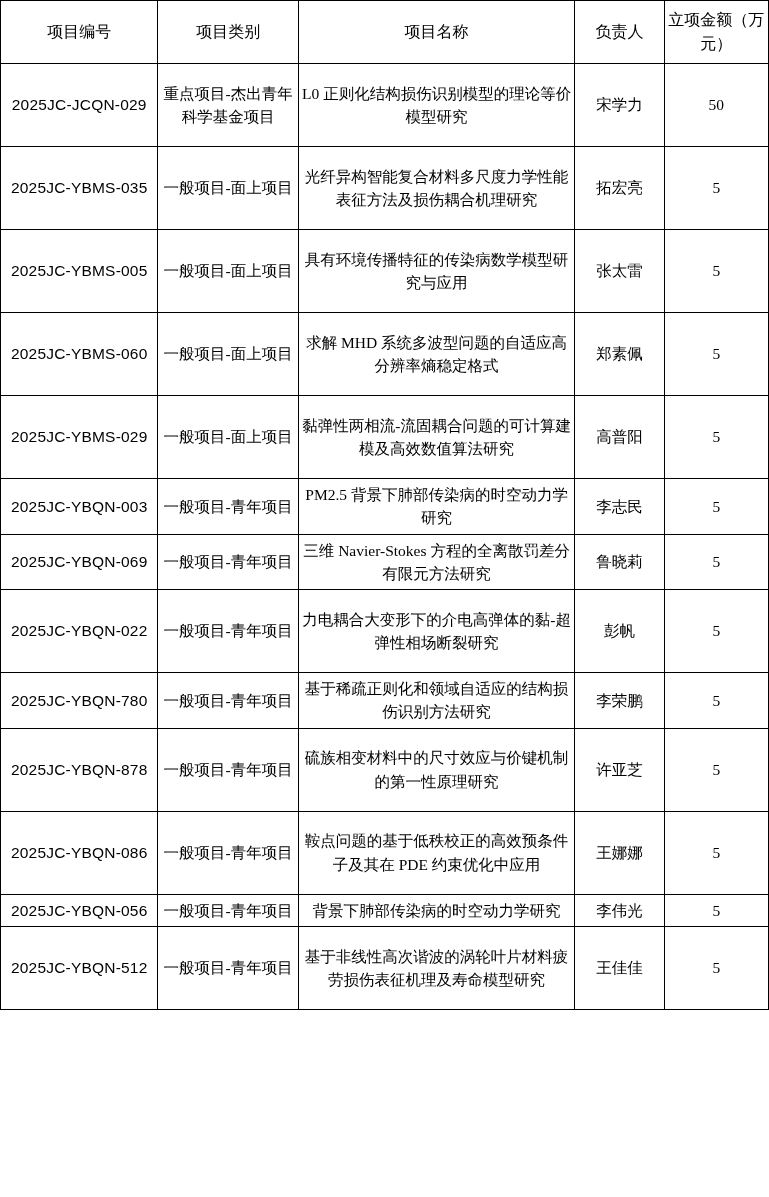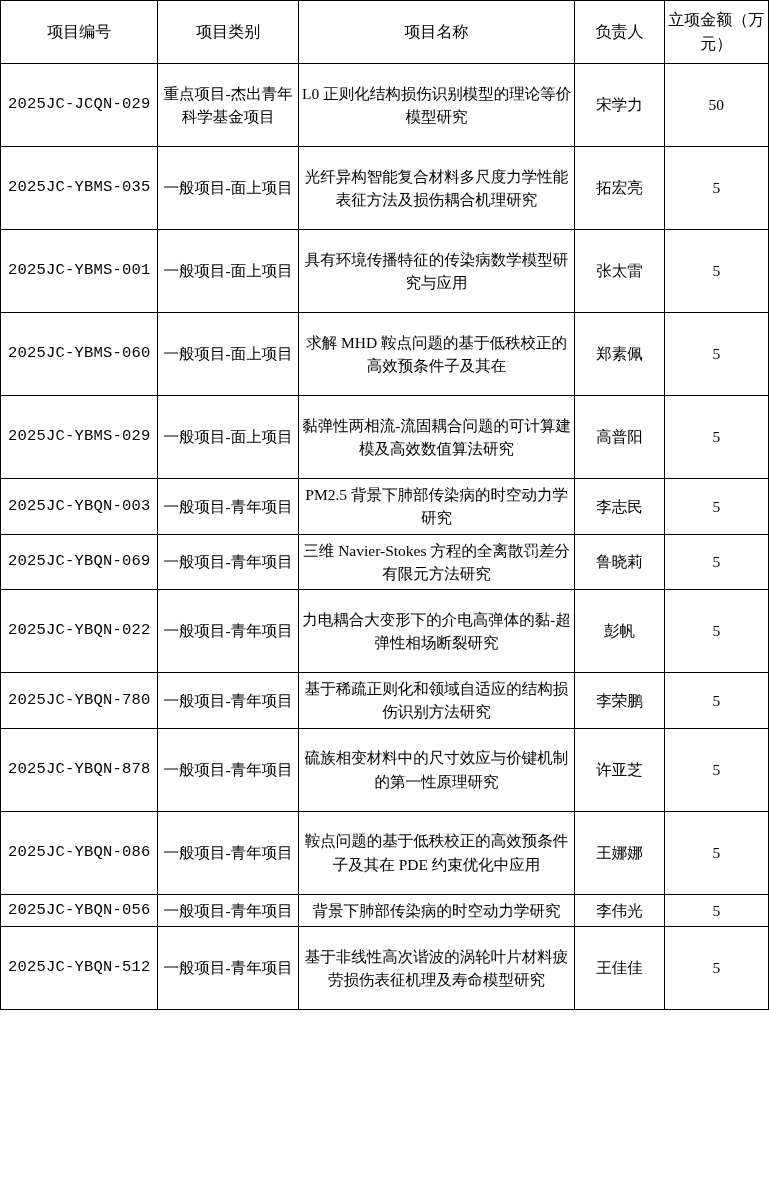--- a/index.html
+++ b/index.html
@@ -30,21 +30,21 @@
   #project-table thead th {
     font-size: 16px;
     padding: 7px 3px;
   }
   .col-code   { width: 148px; }
   .col-cat    { width: 132px; }
   .col-name   { width: 260px; }
   .col-person { width: 84px; }
   .col-amount { width: 98px; }
   .cell-code {
-    font-family: Liberation Mono, monospace;
+    font-family: Liberation Sans, sans-serif;
     letter-spacing: 0.2px;
   }
   .cell-name {
     text-align: center;
     margin-left: 21px;
   }
   .row-tall td { height: 74px; }
 </style>
 </head>
 <body>
@@ -75,30 +75,30 @@
       <td class="cell-amount">50</td>
     </tr>
     <tr class="row-tall">
       <td class="cell-code">2025JC-YBMS-035</td>
       <td class="cell-cat">一般项目-面上项目</td>
       <td class="cell-name">光纤异构智能复合材料多尺度力学性能表征方法及损伤耦合机理研究</td>
       <td class="cell-person">拓宏亮</td>
       <td class="cell-amount">5</td>
     </tr>
     <tr class="row-tall">
-      <td class="cell-code">2025JC-YBMS-001</td>
+      <td class="cell-code">2025JC-YBMS-005</td>
       <td class="cell-cat">一般项目-面上项目</td>
       <td class="cell-name">具有环境传播特征的传染病数学模型研究与应用</td>
       <td class="cell-person">张太雷</td>
       <td class="cell-amount">5</td>
     </tr>
     <tr class="row-tall">
       <td class="cell-code">2025JC-YBMS-060</td>
       <td class="cell-cat">一般项目-面上项目</td>
-      <td class="cell-name">求解 MHD 鞍点问题的基于低秩校正的高效预条件子及其在</td>
+      <td class="cell-name">求解 MHD 系统多波型问题的自适应高分辨率熵稳定格式</td>
       <td class="cell-person">郑素佩</td>
       <td class="cell-amount">5</td>
     </tr>
     <tr class="row-tall">
       <td class="cell-code">2025JC-YBMS-029</td>
       <td class="cell-cat">一般项目-面上项目</td>
       <td class="cell-name">黏弹性两相流-流固耦合问题的可计算建模及高效数值算法研究</td>
       <td class="cell-person">高普阳</td>
       <td class="cell-amount">5</td>
     </tr>

